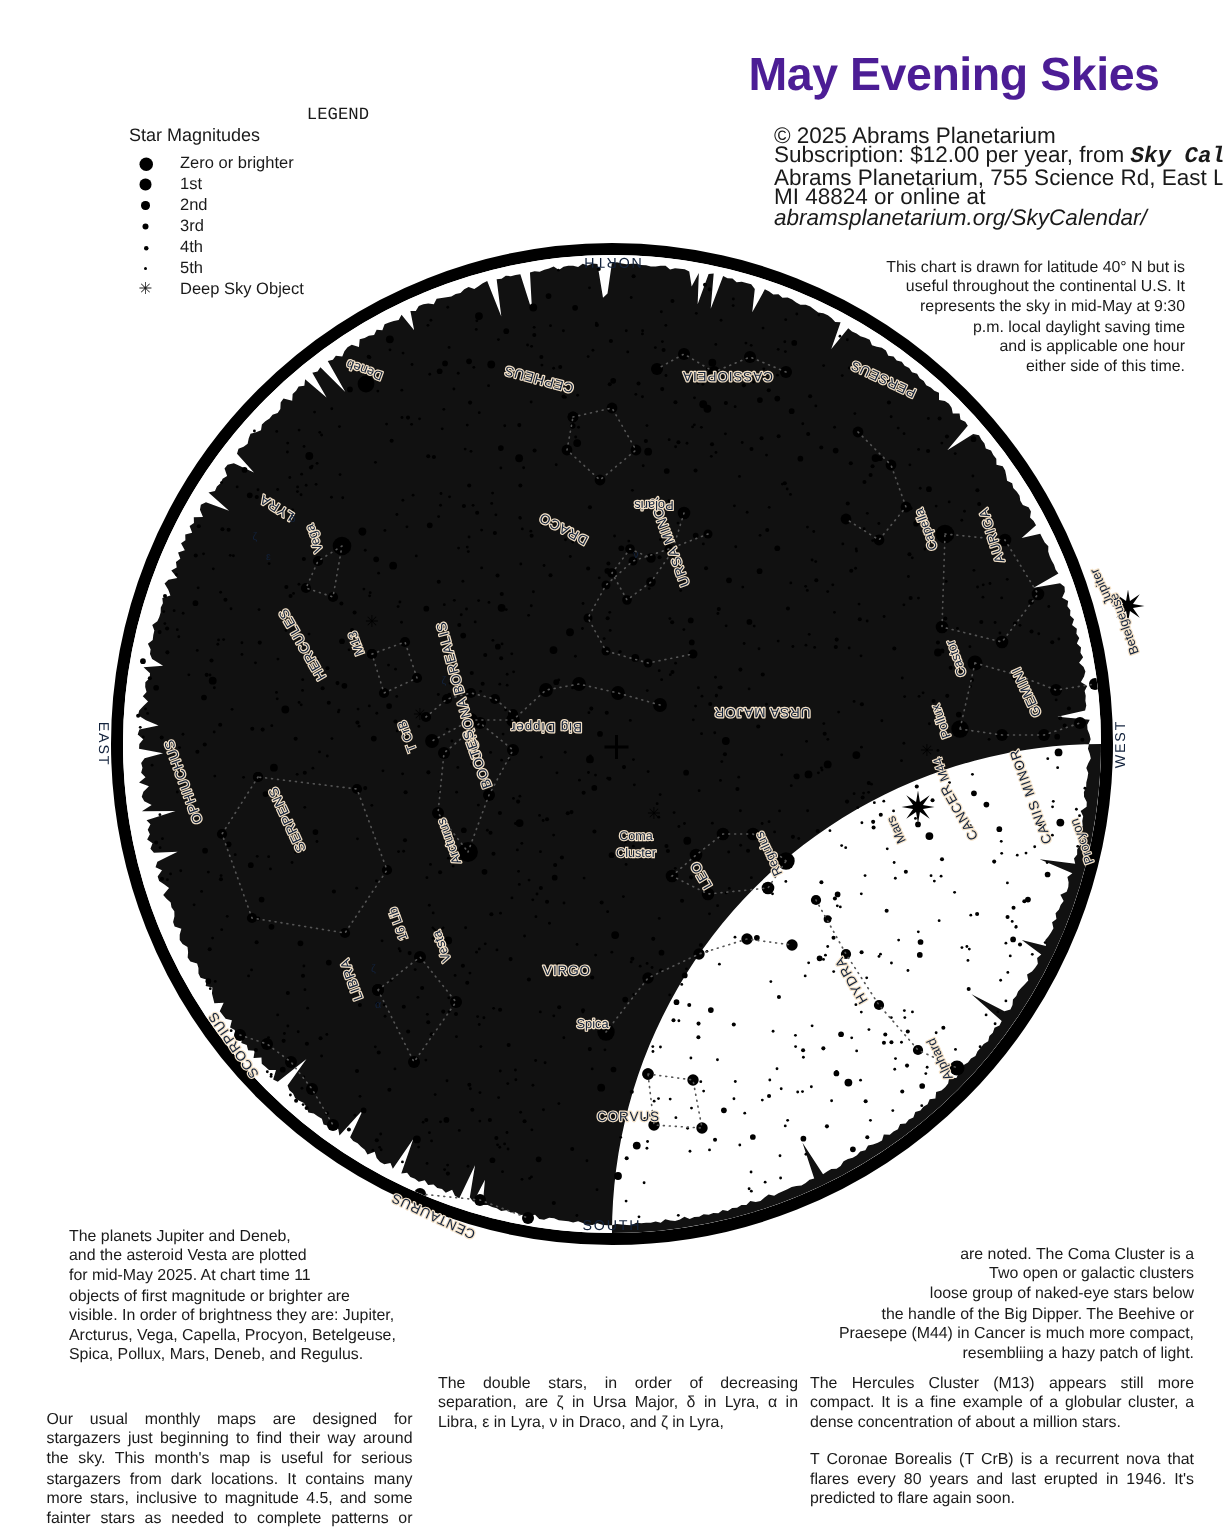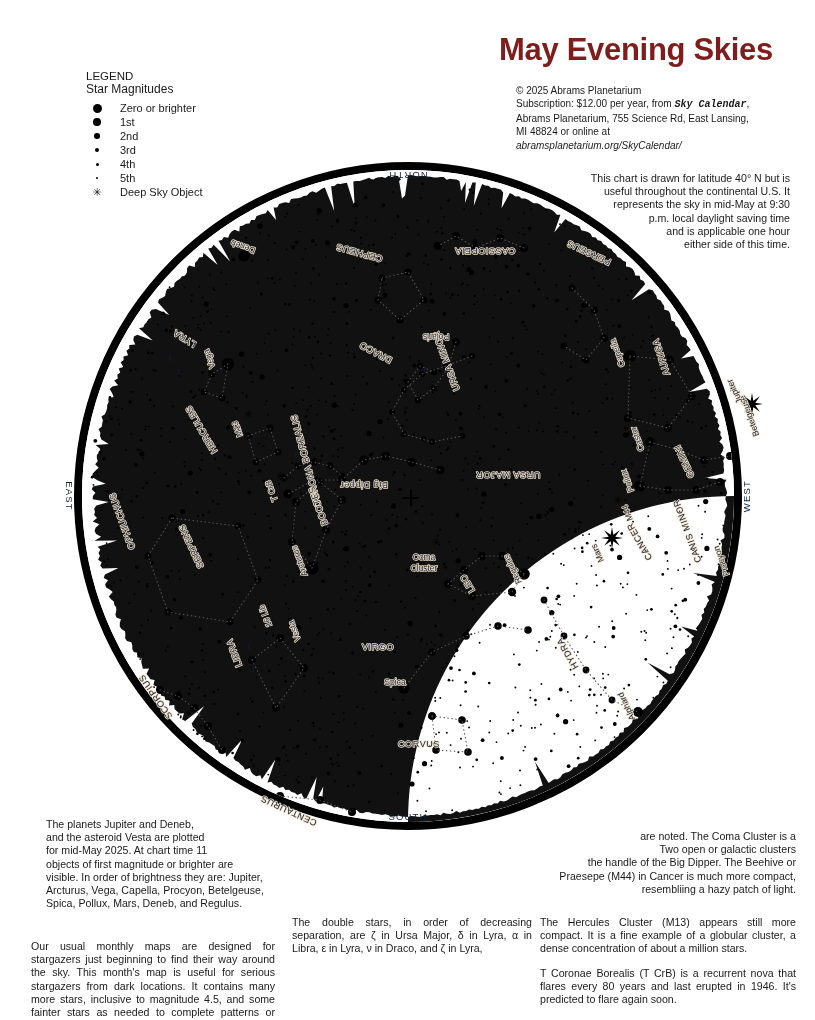--- a/index.html
+++ b/index.html
@@ -14,28 +14,28 @@
     overflow: hidden;
   }
   .page { position: absolute; inset: 0; }
 
   
   #title {
     position: absolute;
     right: 42px; top: 32px;
     font-size: 31px; font-weight: bold;
     letter-spacing: -0.3px;
-    color: #7f1d1d;
+    color: #4c1d95;
     text-align: right;
     white-space: nowrap;
   }
   #masthead {
     position: absolute;
     left: 516px; top: 84px; width: 274px;
-    font-size: 10px; line-height: 13.4px;
+    font-size: 15px; line-height: 13.4px;
     text-align: left;
   }
   #masthead .cline { white-space: nowrap; }
   #masthead b { font-weight: normal; }
   #masthead .bi { font-weight: bold; font-style: italic; font-family: Liberation Mono, monospace; }
   #masthead .url { font-style: italic; }
 
   #chart-note {
     position: absolute;
     left: 500px; top: 148px; width: 290px;
@@ -45,21 +45,21 @@
     direction: ltr;
     margin-top: 24px;
   }
   #chart-note .nl { display:block; text-align: right; white-space: nowrap;}
 
   
   #legend {
     position: absolute; left: 86px; top: 70px; width: 160px;
     font-size: 11px;
   }
-  #legend .legend-title { text-align: left; font-size: 11.5px; }
+  #legend .legend-title { text-align: right; font-size: 11.5px; font-family: Liberation Mono, monospace; }
   #legend .legend-sub { font-size: 12px; margin-bottom: 5px; }
   #legend .row { display: flex; align-items: center; height: 14px; }
   #legend .swatch { width: 22px; display:flex; align-items:center; justify-content:center; }
   #legend .dot { background:#000; border-radius:50%; }
   #legend .lbl { font-size: 11px; margin-left: 12px; }
   #legend .star-sym { font-size: 11px; line-height: 1; }
 
   
   #sky-wrap {
     position: absolute;
@@ -1697,20 +1697,21 @@
     <span class="jl">for mid-May 2025. At chart time 11</span>
     <span class="jl">objects of first magnitude or brighter are</span>
     <span class="jl">visible. In order of brightness they are: Jupiter,</span>
     <span class="jl">Arcturus, Vega, Capella, Procyon, Betelgeuse,</span>
     <span class="jl">Spica, Pollux, Mars, Deneb, and Regulus.</span>
   </div>
 
   <div class="btxt" id="note-clusters">
     <span class="nl">are noted. The Coma Cluster is a</span>
     <span class="nl">Two open or galactic clusters</span>
+    <span class="nl">loose group of naked-eye stars below</span>
     <span class="nl">the handle of the Big Dipper. The Beehive or</span>
     <span class="nl">Praesepe (M44) in Cancer is much more compact,</span>
     <span class="nl">resembliing a hazy patch of light.</span>
   </div>
 
   <div class="btxt" id="col1">
     <p class="para">Our usual monthly maps are designed for stargazers just beginning to find their way around the sky. This month's map is useful for serious stargazers from dark locations. It contains many more stars, inclusive to magnitude 4.5, and some fainter stars as needed to complete patterns or assist in locating special objects.</p>
   </div>
   <div class="btxt" id="col2">
     <p class="para">The double stars, in order of decreasing separation, are ζ in Ursa Major, δ in Lyra, α in Libra, ε in Lyra, ν in Draco, and ζ in Lyra,</p>

